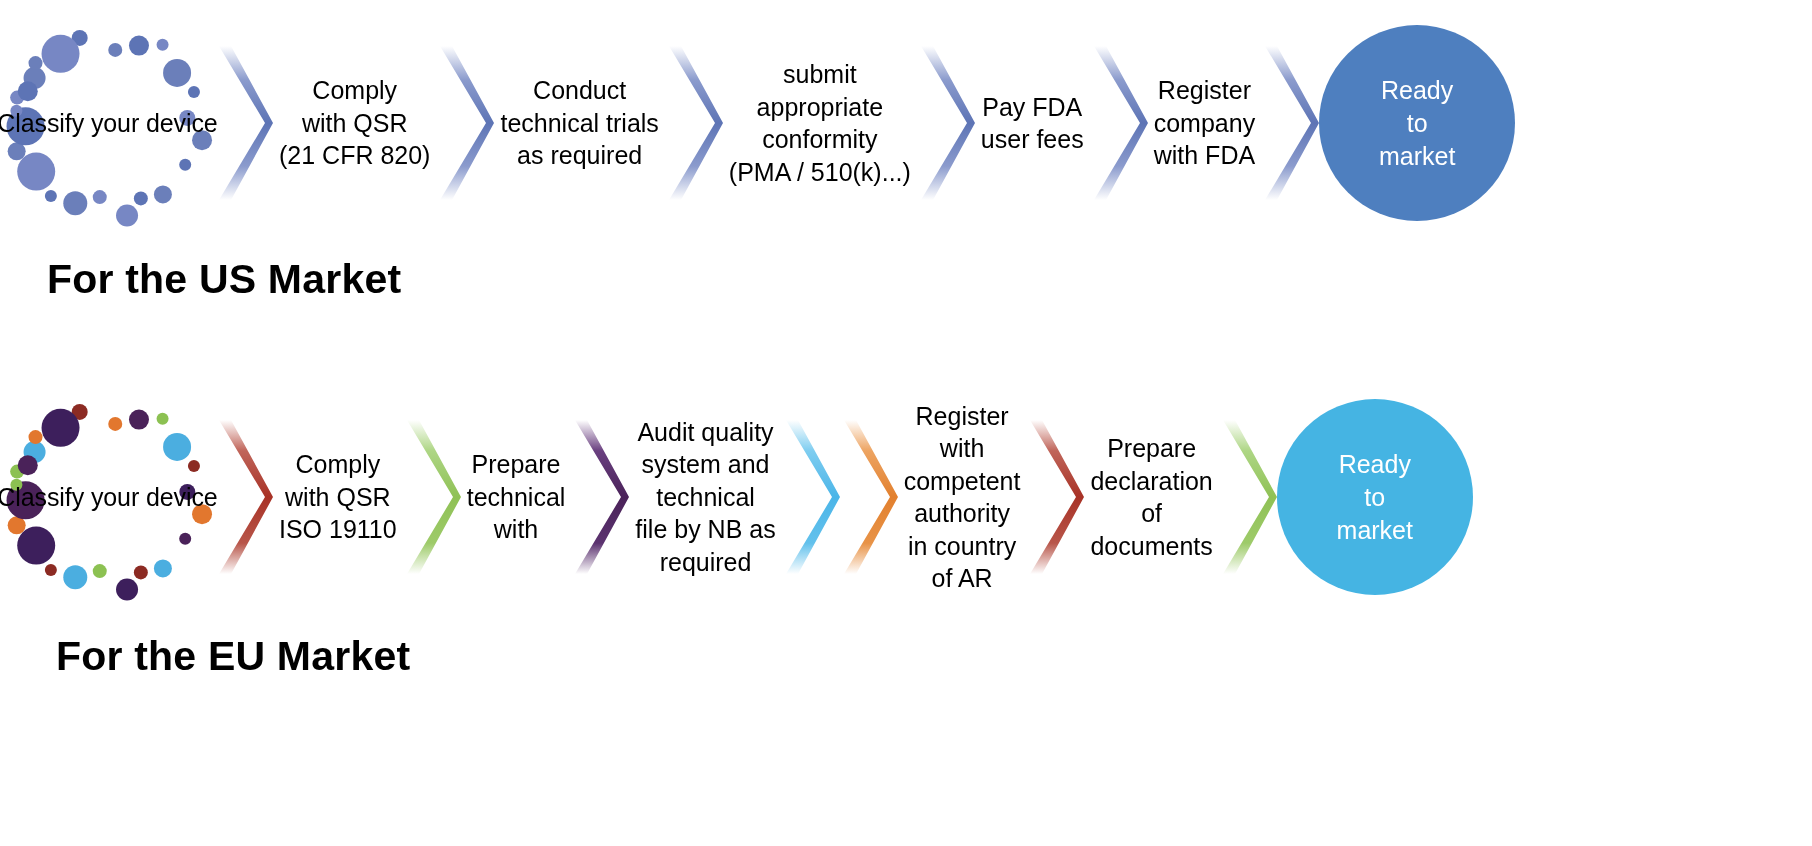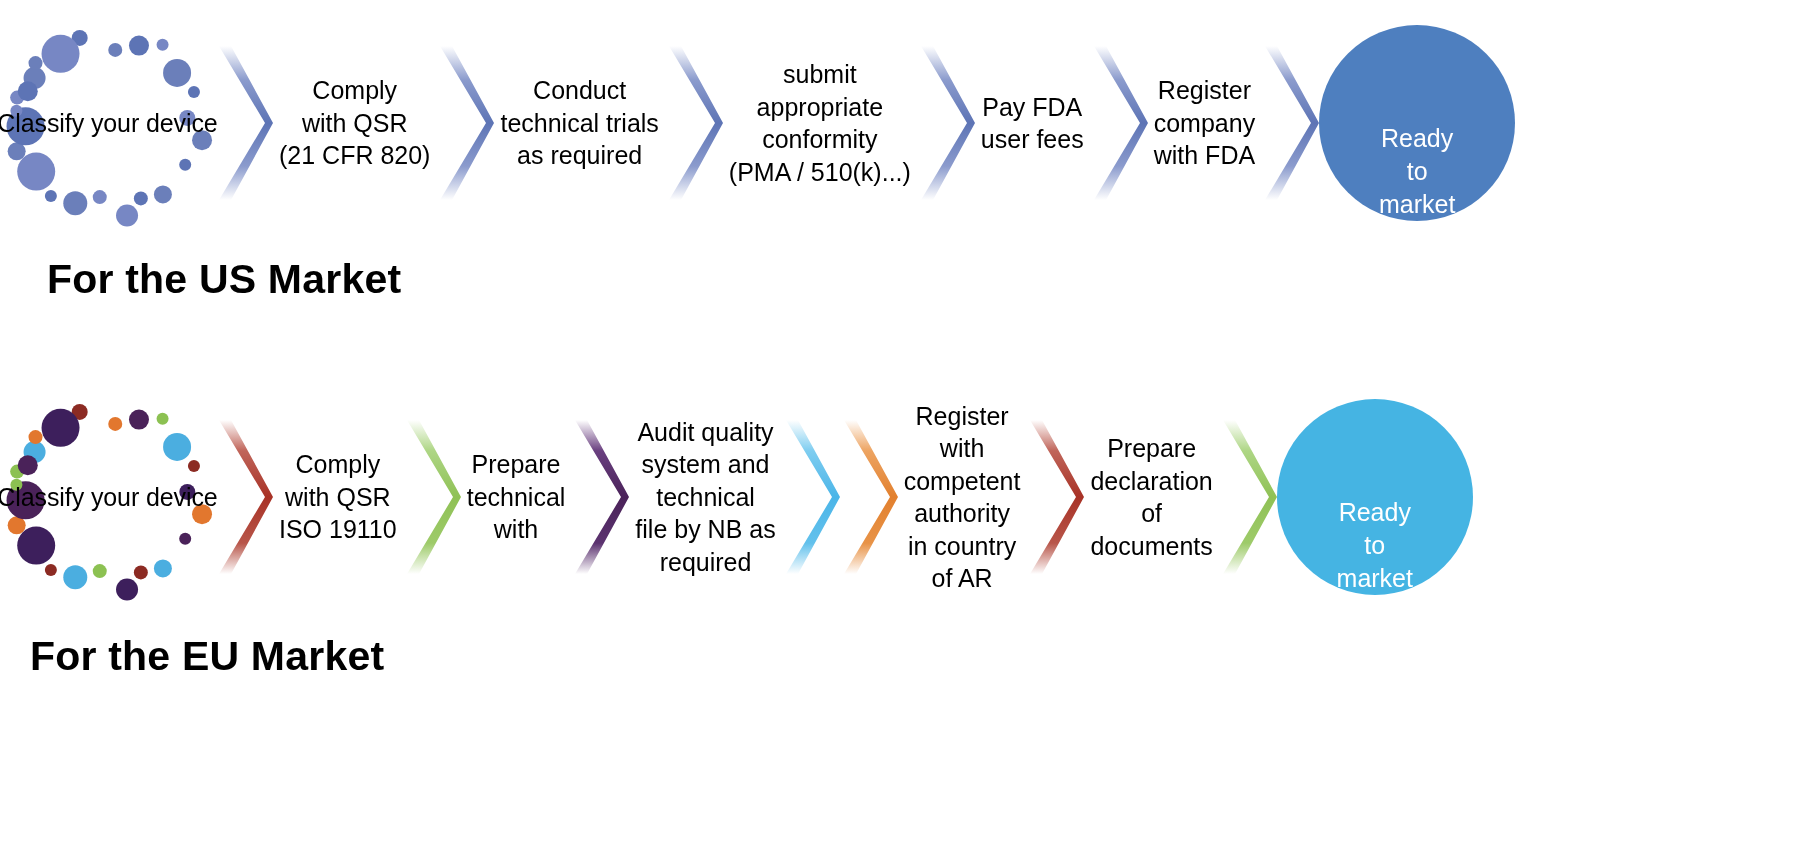--- a/index.html
+++ b/index.html
@@ -74,39 +74,39 @@
     white-space: nowrap;
   }
 
   
   .end-circle {
     flex: 0 0 auto;
     width: 196px;
     height: 196px;
     border-radius: 50%;
     display: flex;
-    align-items: flex-end;
+    align-items: center;
     justify-content: center;
     text-align: center;
     color: #ffffff;
     font-size: 25px;
     line-height: 1.32;
   }
 
   
   .market-label {
     position: absolute;
     font-size: 41px;
     font-weight: bold;
     color: #000000;
     letter-spacing: 0.2px;
     white-space: nowrap;
   }
   .label-us { left: 47px; top: 256px; }
-  .label-eu { left: 30px; top: 633px; }
+  .label-eu { left: 56px; top: 633px; }
 </style>
 </head>
 <body>
 
 <div class="canvas">
 
   <div class="row row-us">
     <div class="dot-icon">
       <svg width="215" height="215" viewBox="0 0 215 215">
         <g id="us-dots">

